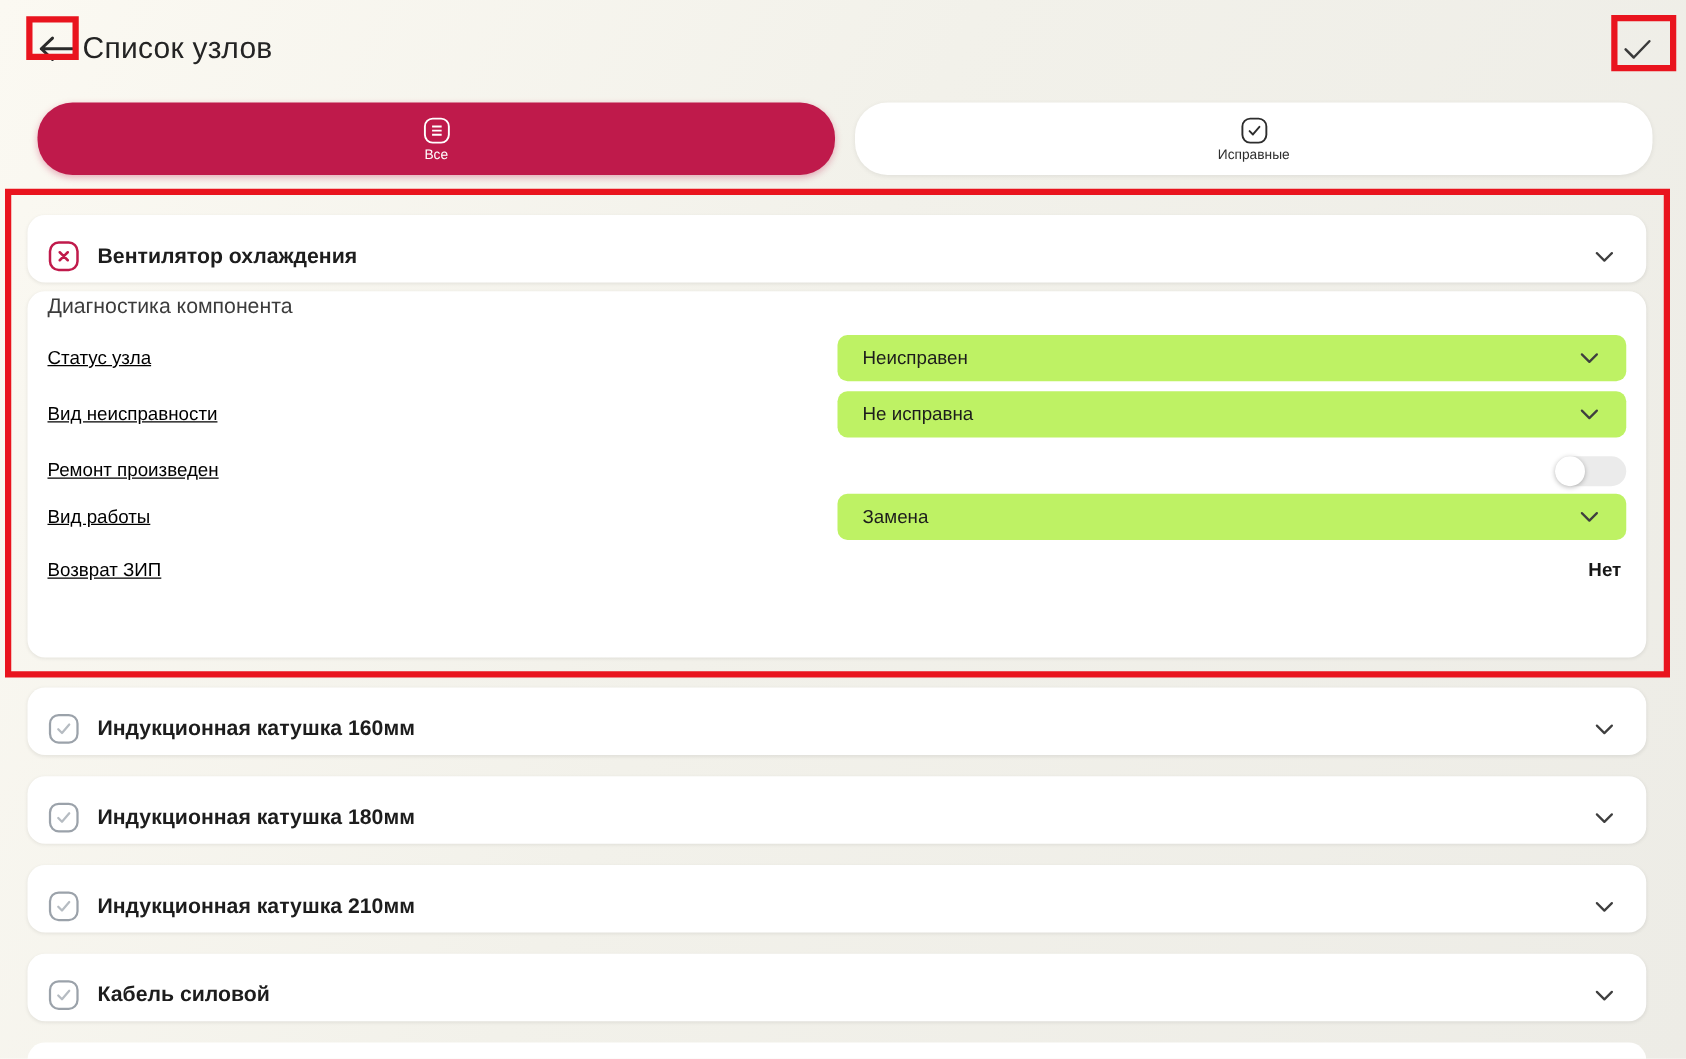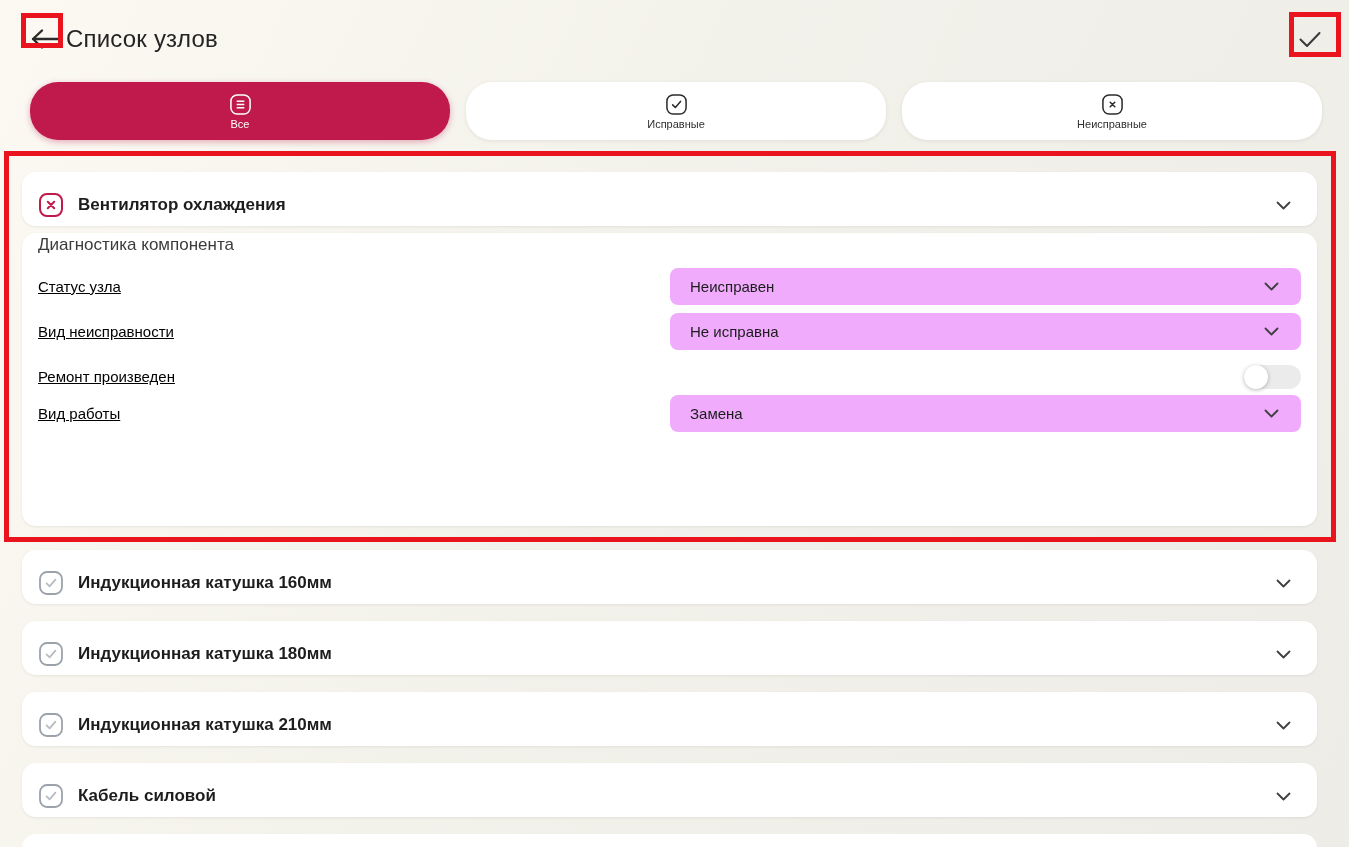--- a/index.html
+++ b/index.html
@@ -48,21 +48,21 @@
   .partial { height:15px; border-radius:14px 14px 0 0; box-shadow:none; }
 
   
   .diag-card { margin-top:7px; height:293px; padding:2px 16px 14px 16px; }
   .section-title { font-size:17px; font-weight:400; color:#3c3c3c; margin-bottom:13px; }
   .frow { display:flex; align-items:center; }
   .frow-select { height:37px; margin-bottom:8px; }
   .frow-toggle { height:37px; }
   .frow-text { height:33px; }
   .flabel { font-size:15px; color:#000000;text-decoration:underline; }
-  .select { margin-left:auto; width:631px; height:37px; background:#f0abfc; border-radius:8px;
+  .select { margin-left:auto; width:631px; height:37px; background:#bef264; border-radius:8px;
             display:flex; align-items:center; padding:0 22px 0 20px; cursor:pointer; }
   .select-value { font-size:15px; color:#1c1c1c; }
   .select-chev { margin-left:auto; display:flex; }
   .toggle { margin-left:auto; width:57px; height:24px; background:#ebebeb; border-radius:12px;
             position:relative; cursor:pointer; }
   .toggle .knob { position:absolute; left:0px; top:0px; width:24px; height:24px; border-radius:50%;
                   background:#ffffff; box-shadow:0 1px 4px rgba(0,0,0,.28); }
   .fvalue { margin-left:auto; font-size:15px; font-weight:600; color:#161616; padding-right:4px; }
 
   .status-icon { display:flex; flex:none; }
@@ -106,29 +106,20 @@
     <button class="tab">
       <span class="status-icon">
         <svg width="23" height="23" viewBox="0 0 24 24" fill="none" stroke="#2d2d2d" stroke-width="1.6">
           <rect x="2" y="2" width="20" height="20" rx="6.5"></rect>
           <path d="M8 12.4 L10.8 15.2 L16.2 8.8" stroke-linecap="round" stroke-linejoin="round"></path>
         </svg>
       </span>
       <span class="tab-label">Исправные</span>
     </button>
 
-    <button class="tab">
-      <span class="status-icon">
-        <svg width="23" height="23" viewBox="0 0 24 24" fill="none" stroke="#2d2d2d" stroke-width="1.6">
-          <rect x="2" y="2" width="20" height="20" rx="6.5"></rect>
-          <path d="M9.6 9.6 L14.4 14.4 M14.4 9.6 L9.6 14.4" stroke-linecap="round"></path>
-        </svg>
-      </span>
-      <span class="tab-label">Неисправные</span>
-    </button>
   </div>
 
   <div class="card item-card item-first">
     <span class="status-icon">
       <svg width="26" height="26" viewBox="0 0 26 26" fill="none" stroke="#c01a4b" stroke-width="2">
         <rect x="2" y="2" width="22" height="22" rx="7"></rect>
         <path d="M9.8 9.8 L16.2 16.2 M16.2 9.8 L9.8 16.2" stroke-linecap="round"></path>
       </svg>
     </span>
     <span class="item-title">Вентилятор охлаждения</span>
@@ -179,20 +170,24 @@
         <span class="select-value">Замена</span>
         <span class="select-chev">
           <svg width="15" height="9" viewBox="0 0 15 9" fill="none">
             <path d="M1.5 1.5 L7.5 7.5 L13.5 1.5" stroke="#3f3f3f" stroke-width="1.8" stroke-linecap="round" stroke-linejoin="round"></path>
           </svg>
         </span>
       </div>
     </div>
 
 
+    <div class="frow frow-text">
+      <span class="flabel">Возврат ЗИП</span>
+      <span class="fvalue">Нет</span>
+    </div>
   </div>
 
   <div class="card item-card first-collapsed">
     <span class="status-icon">
       <svg width="26" height="26" viewBox="0 0 26 26" fill="none" stroke="#9ba2aa" stroke-width="1.8">
         <rect x="2" y="2" width="22" height="22" rx="7"></rect>
         <path d="M8.6 13.4 L11.6 16.4 L17.4 9.6" stroke="#b6bcc2" stroke-linecap="round" stroke-linejoin="round"></path>
       </svg>
     </span>
     <span class="item-title">Индукционная катушка 160мм</span>

